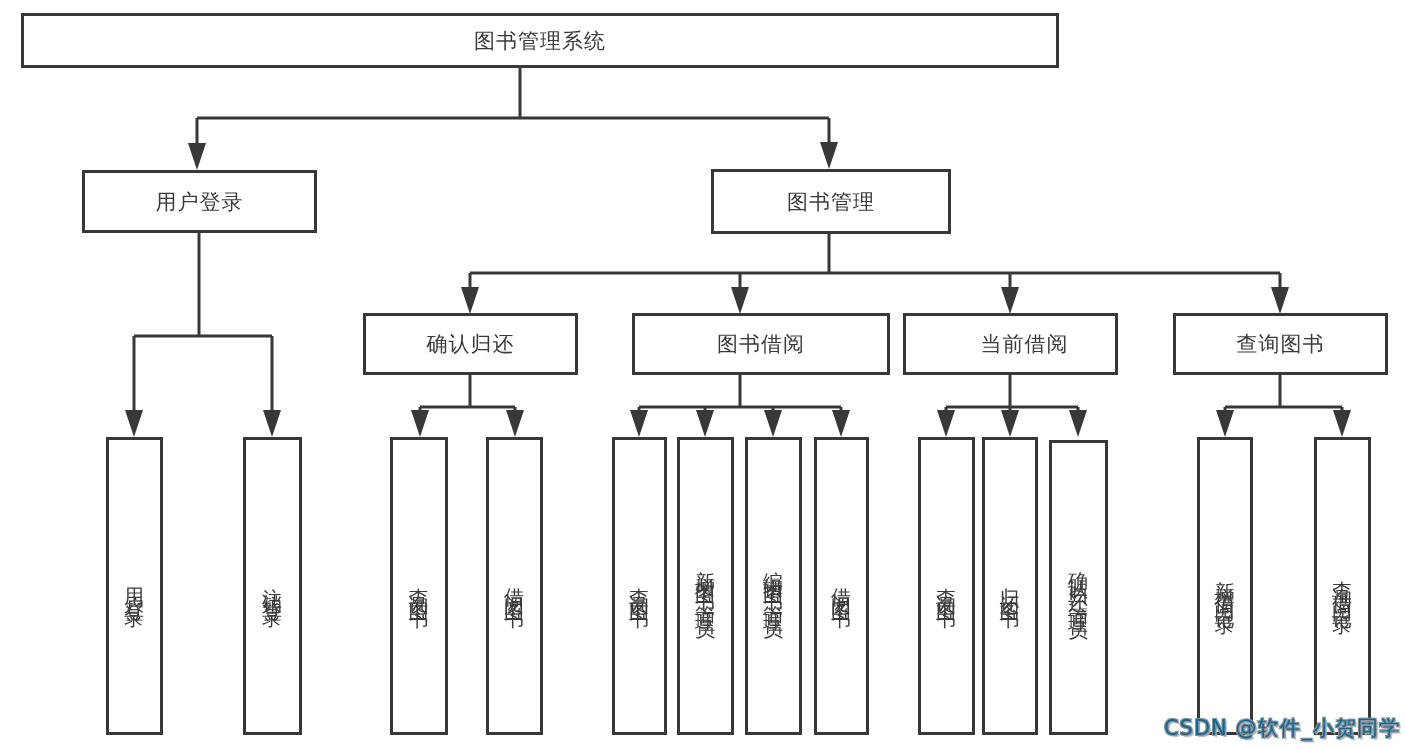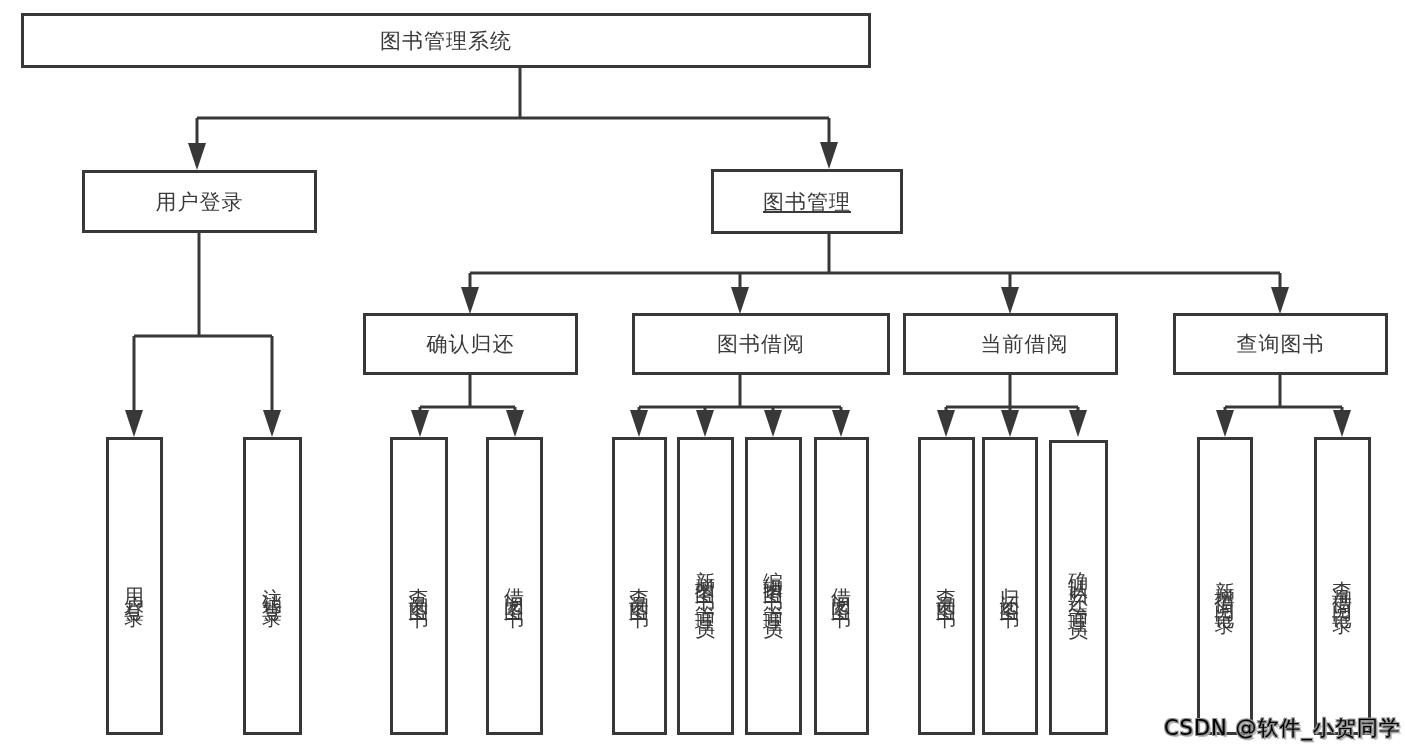--- a/index.html
+++ b/index.html
@@ -46,21 +46,21 @@
     letter-spacing: 7px;
     line-height: 1;
   }
   .watermark {
     position: absolute;
     right: 4px;
     bottom: 5px;
     z-index: 3;
     font-size: 21px;
     letter-spacing: 1px;
-    color: #000000;
+    color: #0369a1;
     text-shadow:
       -1px -1px 0 #909090,
        1px -1px 0 #909090,
       -1px  1px 0 #909090,
        1px  1px 0 #9a9a9a,
        2px  2px 1px #b0b0b0;
     white-space: nowrap;
   }
 </style>
 </head>
@@ -92,24 +92,24 @@
       <polygon points="764,410 782,410 773,437"></polygon>
       <polygon points="832,410 850,410 841,437"></polygon>
       <polygon points="937,410 955,410 946,437"></polygon>
       <polygon points="1001,410 1019,410 1010,437"></polygon>
       <polygon points="1069,410 1087,410 1078,437"></polygon>
       <polygon points="1216,410 1234,410 1225,437"></polygon>
       <polygon points="1333,410 1351,410 1342,437"></polygon>
     </g>
   </svg>
 
-  <div class="node h" style="left:21px; top:13px; width:850px; height:55px;">图书管理系统</div>
+  <div class="node h" style="left:21px; top:13px; width:1038px; height:55px;">图书管理系统</div>
 
   <div class="node h" style="left:82px; top:170px; width:235px; height:63px;">用户登录</div>
-  <div class="node h" style="left:711px; top:169px; width:192px; height:65px;text-decoration:underline;">图书管理</div>
+  <div class="node h" style="left:711px; top:169px; width:240px; height:65px;">图书管理</div>
 
   <div class="node h" style="left:363px; top:313px; width:215px; height:62px;">确认归还</div>
   <div class="node h" style="left:632px; top:313px; width:258px; height:62px;">图书借阅</div>
   <div class="node h" style="left:903px; top:313px; width:215px; height:62px;padding-left:28px;">当前借阅</div>
   <div class="node h" style="left:1173px; top:313px; width:215px; height:62px;">查询图书</div>
 
   <div class="node v" style="left:106px; top:437px; width:57px; height:298px;">
     <span class="vt">用户登录</span>
   </div>
   <div class="node v" style="left:243px; top:437px; width:59px; height:298px;">

